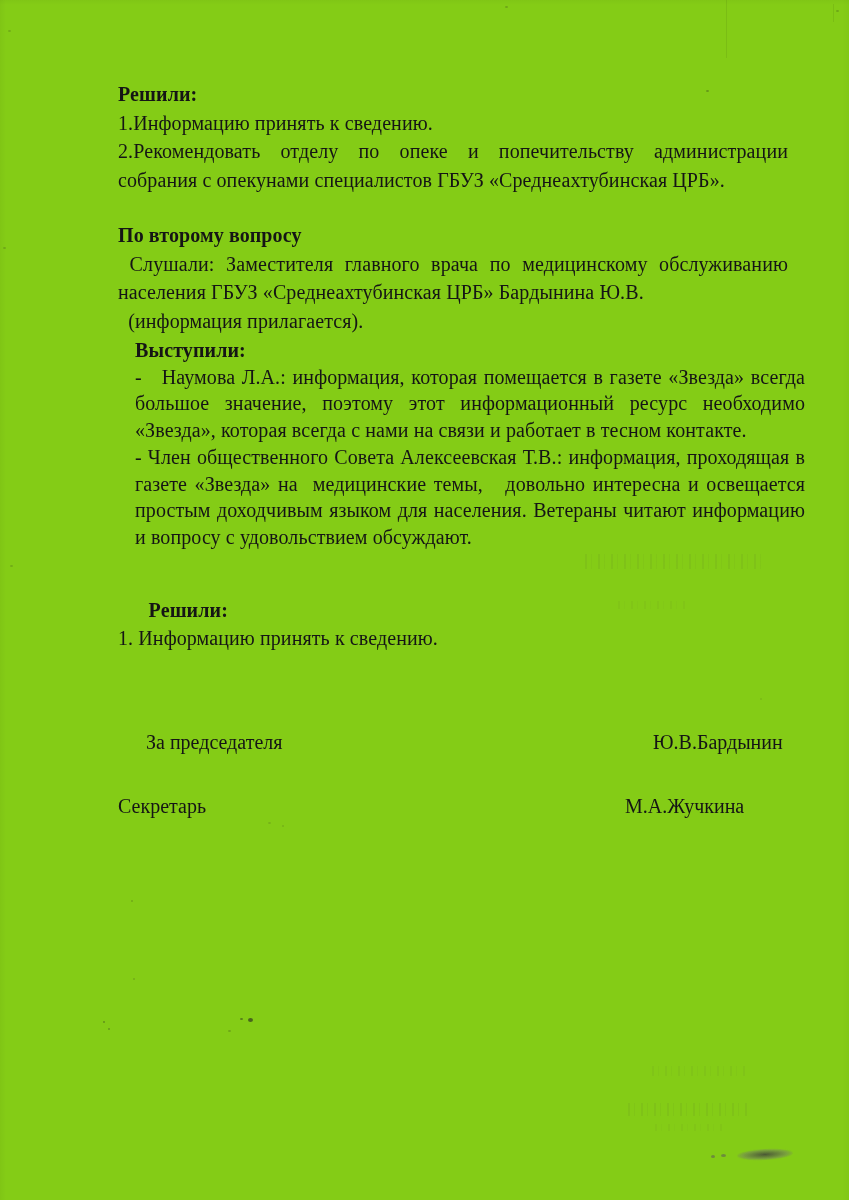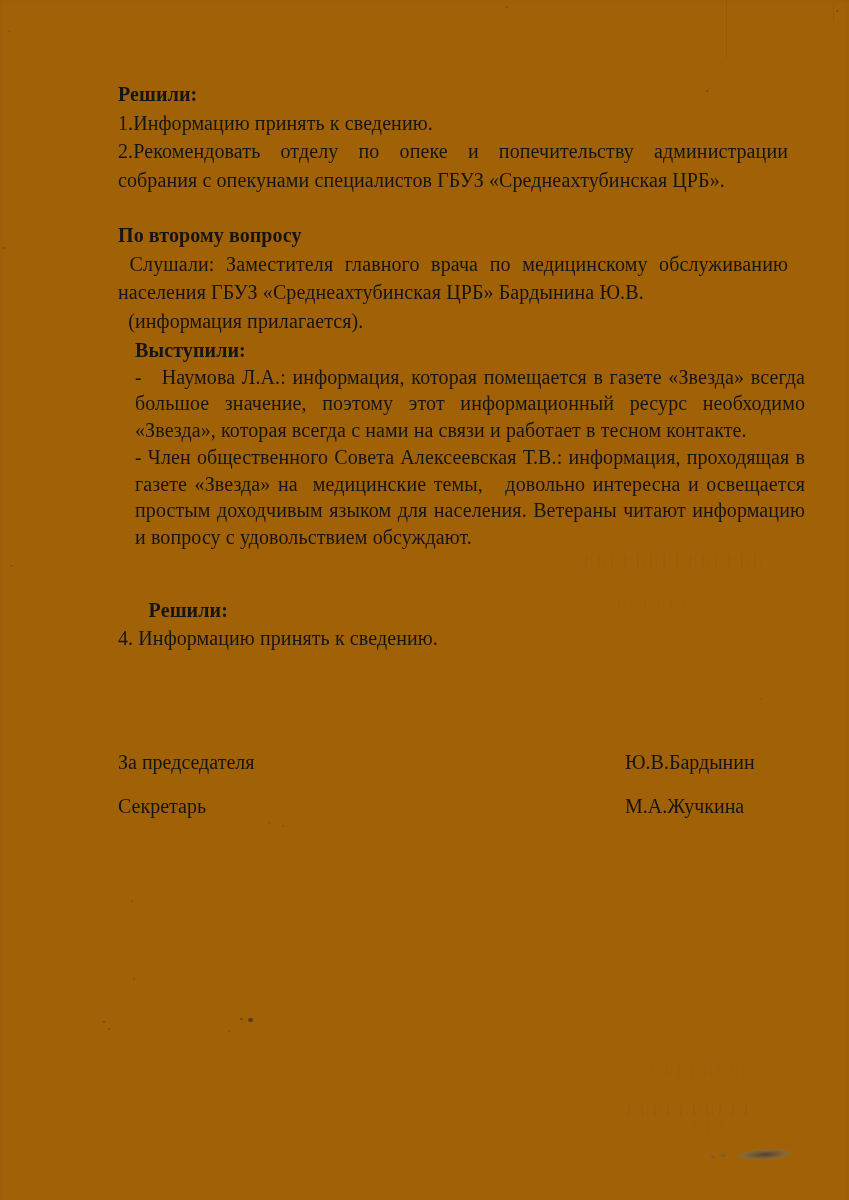--- a/index.html
+++ b/index.html
@@ -1,18 +1,18 @@
 <!DOCTYPE html>
 <html lang="ru"><head>
 <meta charset="utf-8">
 <style>
   html,body{margin:0;padding:0;background:#dedede;}
   .page{
     position:relative;width:849px;height:1200px;margin:0 auto;
-    background:#a16207;overflow:hidden;
+    background:#84cc16;overflow:hidden;
     font-family:"Liberation Serif","DejaVu Serif",serif;
     color:#151515;
   }
   
   .page::before{
     content:"";position:absolute;inset:0;pointer-events:none;
     background:
       linear-gradient(90deg,rgba(0,0,0,0.035),transparent 6px),
       linear-gradient(180deg,rgba(0,0,0,0.03),transparent 5px),
       linear-gradient(270deg,rgba(0,0,0,0.025),transparent 7px);
@@ -63,25 +63,25 @@
         <div class="line j">-&nbsp;&nbsp;&nbsp;Наумова Л.А.: информация, которая помещается в газете «Звезда» всегда</div>
         <div class="line j">большое значение, поэтому этот информационный ресурс необходимо</div>
         <div class="line">«Звезда», которая всегда с нами на связи и работает в тесном контакте.</div>
         <div class="line j">- Член общественного Совета Алексеевская Т.В.: информация, проходящая в</div>
         <div class="line j">газете «Звезда» на&nbsp; медицинские темы,&nbsp;&nbsp; довольно интересна и освещается</div>
         <div class="line j">простым доходчивым языком для населения. Ветераны читают информацию</div>
         <div class="line">и вопросу с удовольствием обсуждают.</div>
       </div>
       <div class="block" style="top: 596px; line-height: 28px;">
         <div class="line b">&nbsp;&nbsp;&nbsp;&nbsp;&nbsp;&nbsp;Решили:</div>
-        <div class="line">4. Информацию принять к сведению.</div>
+        <div class="line">1. Информацию принять к сведению.</div>
       </div>
     </div>
 
-  <div class="sig-row" style="top:748px;">
+  <div class="sig-row" style="top:728px;margin-left:28px;">
     <span>За председателя</span>
     <span class="sig-name">Ю.В.Бардынин</span>
   </div>
   <div class="sig-row" style="top:792px;">
     <span>Секретарь</span>
     <span class="sig-name">М.А.Жучкина</span>
   </div>
 
   <div class="artifact ghost-band" style="left:585px;top:554px;width:180px;height:15px;opacity:.13;"></div>
   <div class="artifact ghost-band" style="left:618px;top:601px;width:70px;height:8px;opacity:.08;"></div>

